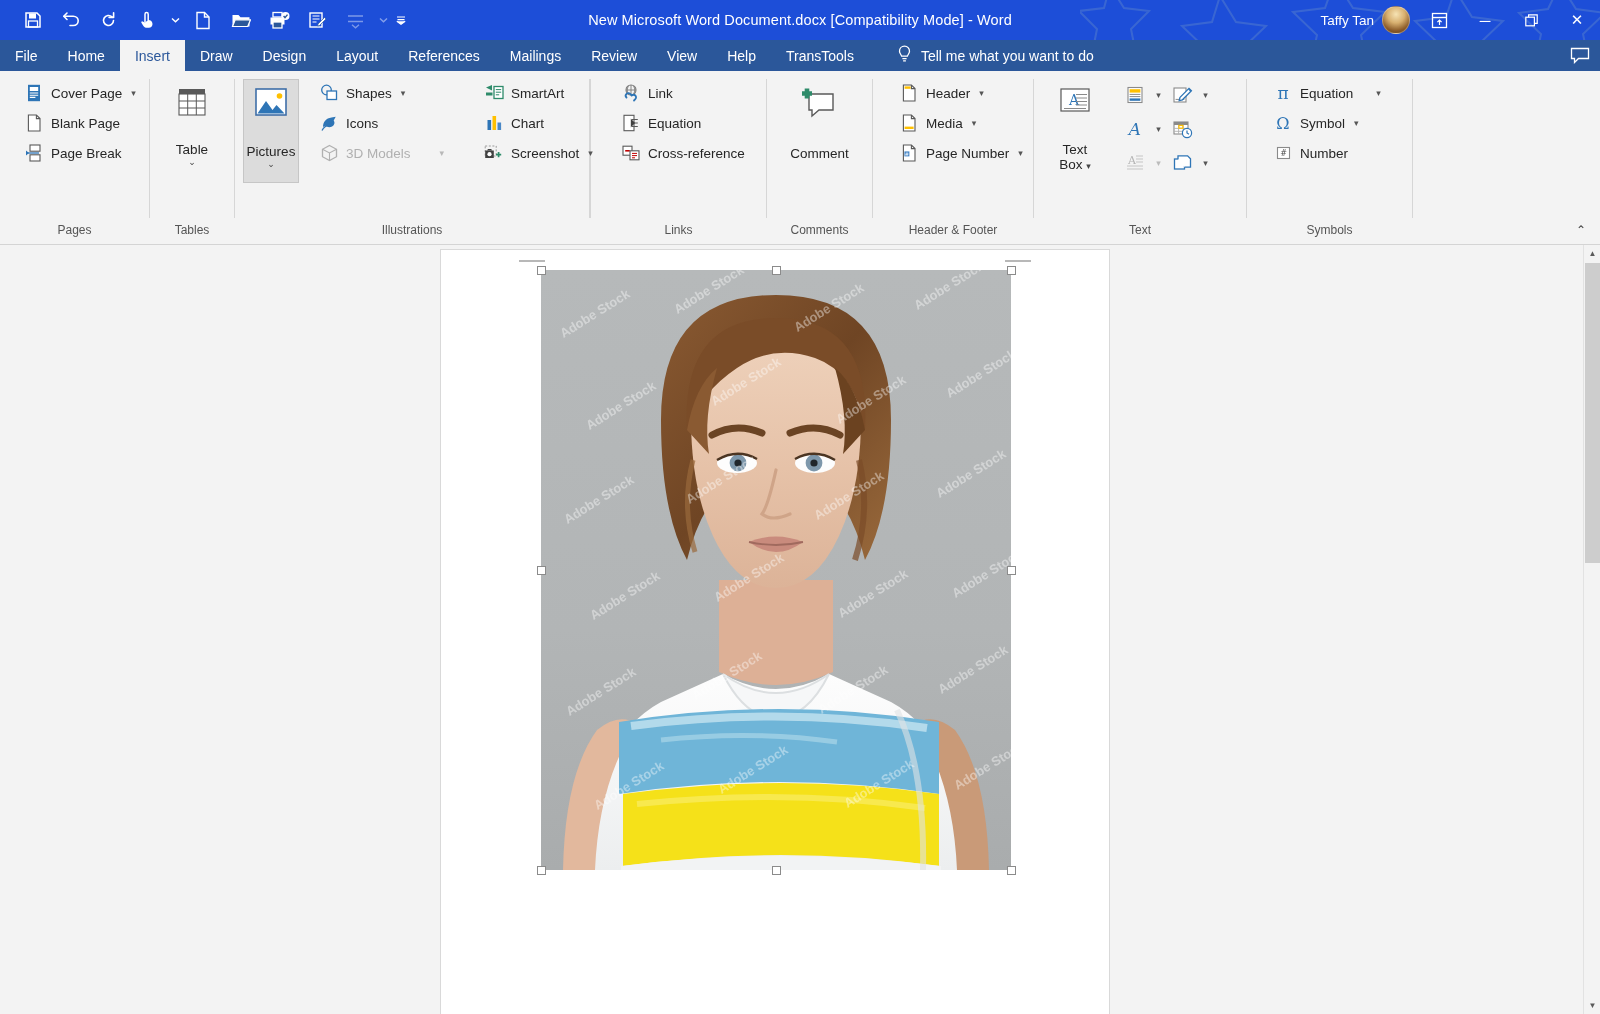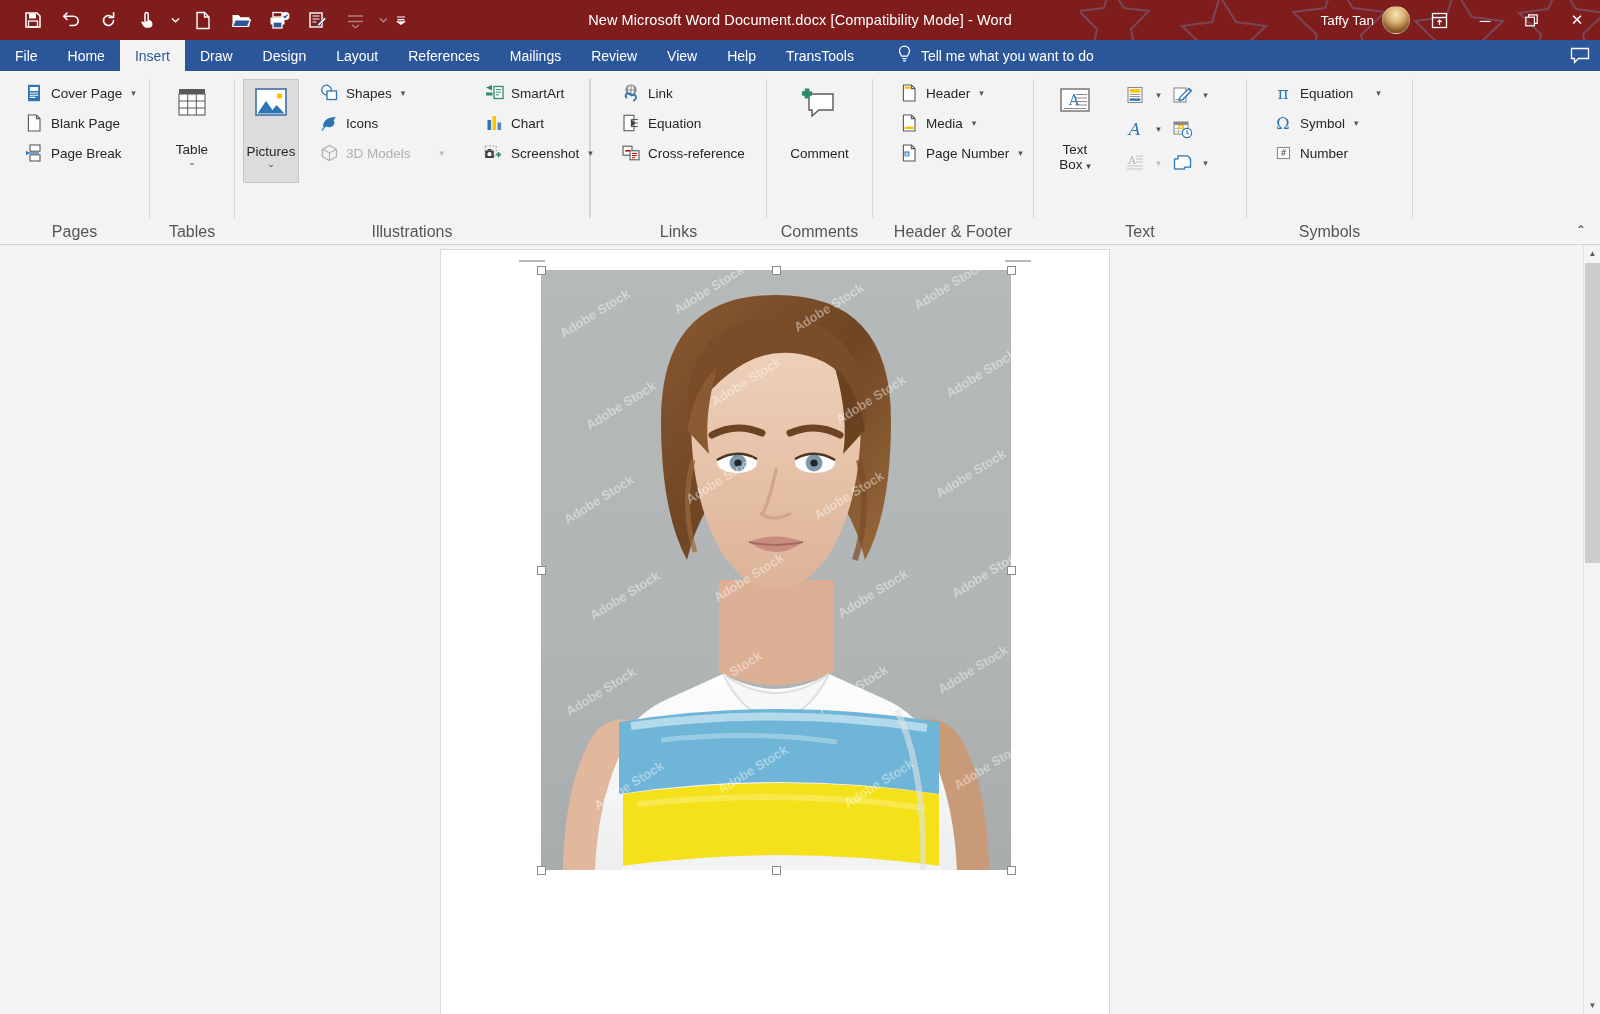--- a/index.html
+++ b/index.html
@@ -8,21 +8,21 @@
     overflow: hidden;
     font-family: "Liberation Sans", sans-serif;
     background: #f3f3f3;
   }
   #app { position: relative; width: 1600px; height: 1014px; }
 
   
   .titlebar {
     position: relative;
     height: 40px;
-    background: #7f1d1d;
+    background: #1d4ed8;
     display: flex; align-items: center;
     overflow: hidden;
   }
   .tb-deco { position: absolute; top: 0; right: 0; width: 520px; height: 40px; opacity: .35; pointer-events: none; }
   .qat { display: flex; align-items: center; height: 40px; padding-left: 14px; gap: 0px; position: relative; z-index: 2;}
   .qat-btn {
     width: 38px; height: 34px;
     display: flex; align-items: center; justify-content: center;
     color: #fff;
   }
@@ -75,21 +75,21 @@
 
   
   .ribbon {
     height: 174px; background: #f3f3f3;
     border-bottom: 1px solid #d4d4d4;
     display: flex; position: relative;
   }
   .group { position: relative; display: flex; flex-direction: column; height: 174px; }
   .group-body { flex: 1; display: flex; align-items: flex-start; padding-top: 8px; }
   .group-label {
-    height: 22px; text-align: center; font-size: 16px; color: #555;
+    height: 22px; text-align: center; font-size: 12px; color: #555;
     display: flex; align-items: flex-start; justify-content: center;
   }
   .group-sep { width: 1px; background: #d6d6d6; margin: 8px 0 26px 0; }
 
   .bigbtn {
     display: flex; flex-direction: column; align-items: center; justify-content: flex-start;
     padding: 6px 8px 2px 8px; min-width: 56px; border: 1px solid transparent;
   }
   .bigbtn.selected { background: #dcdcdc; border: 1px solid #c6c6c6; }
   .bigbtn.disabled { color: #b0b0b0; }

